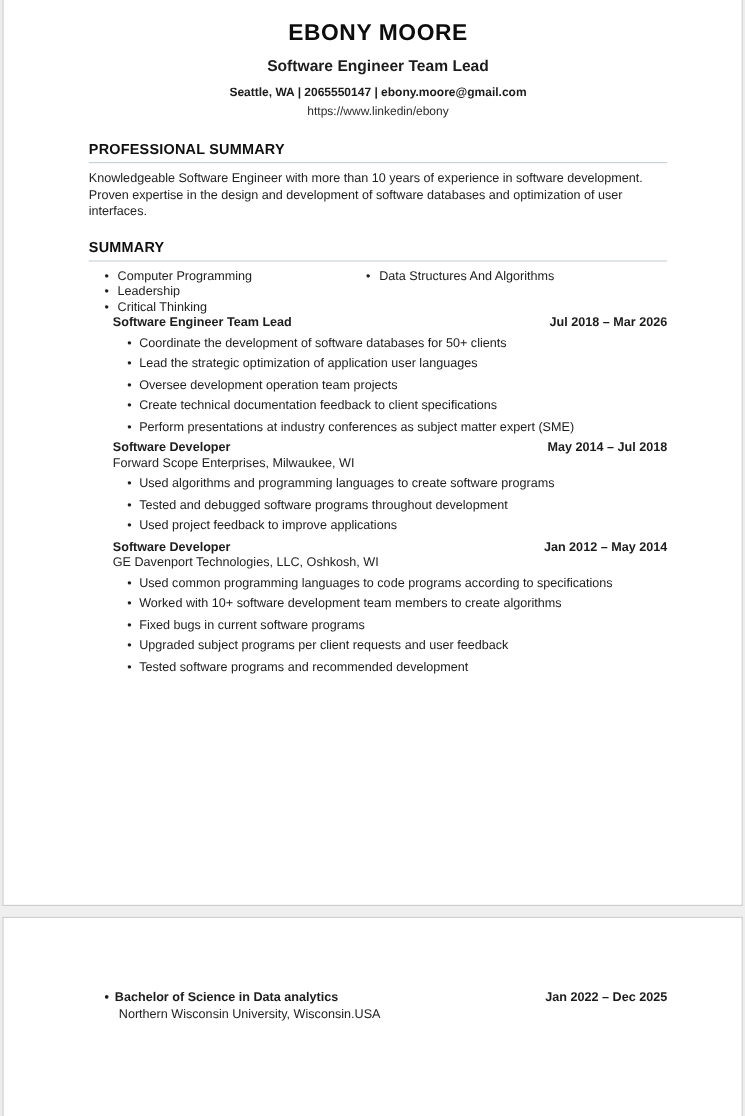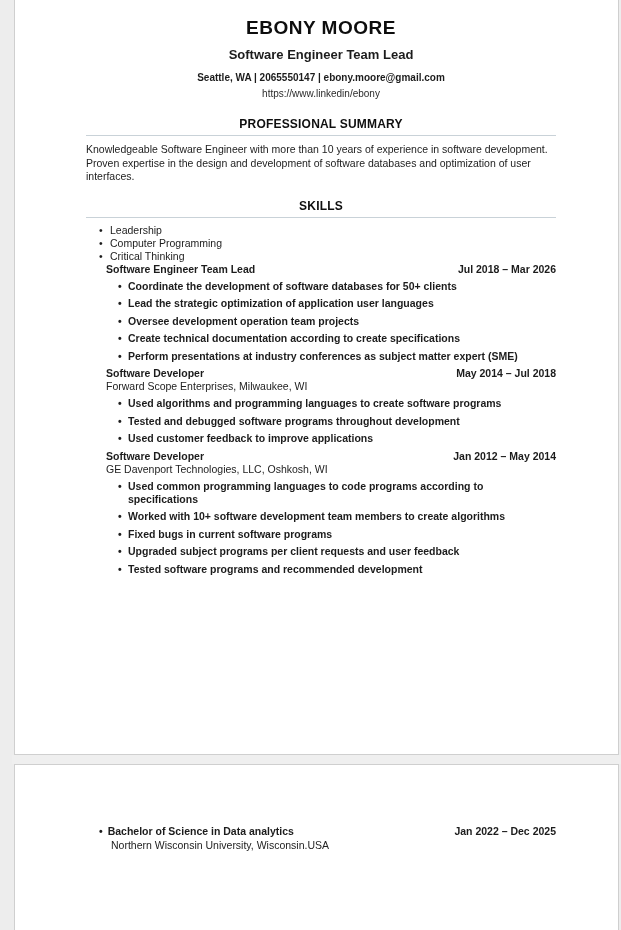--- a/index.html
+++ b/index.html
@@ -1,50 +1,50 @@
 <!DOCTYPE html>
 <html><head>
 <meta charset="utf-8">
 <style>
   * { margin:0; padding:0; box-sizing:border-box; }
   html,body { width:621px; height:930px; background:#f5f5f5; font-family:"Liberation Sans", sans-serif; color:#1c1c1c; }
-  .viewport { width:621px; height:930px; overflow:hidden; background:#ededed;padding-left:12px; }
+  .viewport { width:621px; height:930px; overflow:hidden; background:#ededed; }
 
   .page { background:#ffffff; border:1px solid #cfcfcf; margin:0 2px; overflow:hidden; }
   .page1 { height:755px; border-top:none; padding:16px 62px 0 71px; }
   .page-gap { height:9px; background:#efefef; }
   .page2 { height:166px; border-bottom:none; padding:60px 62px 0 71px; }
 
   .res-header { text-align:center; }
   .name { font-size:19px; font-weight:bold; letter-spacing:0.5px; line-height:24px; color:#0d0d0d; }
   .subtitle { font-size:13px; font-weight:bold; line-height:16px; margin-top:7px; }
   .contact { font-size:10px; font-weight:bold; line-height:12px; margin-top:9px; }
   .link { font-size:10px; line-height:12px; margin-top:4px; color:#2b2b2b; }
 
   h2.sec { font-size:12px; font-weight:bold; color:#0f0f0f; letter-spacing:0.2px;
-           border-bottom:1px solid #c9d2d8; padding-bottom:4px;text-align:center; }
+           border-bottom:1px solid #c9d2d8; padding-bottom:4px; }
   .sec-summary { margin-top:17px; margin-bottom:7px; }
   .sec-skills { margin-top:15px; margin-bottom:6px; }
   .sec-exp { margin-top:13px; margin-bottom:9px; }
   .sec-edu { margin-bottom:10px; }
 
   .summary { font-size:10.5px; line-height:13.5px; color:#222; }
 
   .skills { display:flex; padding-left:13px; }
   .skills ul { list-style:none; width:218px; }
   .skills li, .entry-bullets li, .edu-head { font-size:10.5px; line-height:13px; }
   .skills li { padding-left:11px; position:relative; }
   .skills li::before, .entry-bullets li::before { content:"\2022"; position:absolute; left:0; top:0; }
 
   .entry { margin-left:20px; margin-bottom:4px; }
   .entry-head { display:flex; justify-content:space-between; align-items:baseline; }
   .entry-title { font-size:10.5px; font-weight:bold; line-height:13px; }
   .entry-dates { font-size:10.5px; font-weight:bold; line-height:13px; }
   .entry-company { font-size:10.5px; line-height:13px; color:#222; }
-  .entry-bullets { list-style:none; margin:4px 0 2px 12px;font-weight:bold; }
+  .entry-bullets { list-style:none; margin:4px 0 2px 12px; }
   .entry-bullets li { position:relative; padding-left:10px; margin-bottom:4.5px; }
 
   .edu-entry { padding-left:13px; }
   .edu-head { display:flex; align-items:baseline; }
   .edu-blt { margin-right:5px; font-weight:bold; }
   .edu-degree { font-size:10.5px; font-weight:bold; }
   .edu-dates { font-size:10.5px; font-weight:bold; margin-left:auto; }
   .edu-school { font-size:10.5px; line-height:13px; margin-left:12px; margin-top:1px; color:#222; }
 </style>
 </head>
@@ -57,56 +57,57 @@
     <header class="res-header">
       <div class="name">EBONY MOORE</div>
       <div class="subtitle">Software Engineer Team Lead</div>
       <div class="contact">Seattle, WA | 2065550147 | ebony.moore@gmail.com</div>
       <div class="link">https://www.linkedin/ebony</div>
     </header>
 
     <h2 class="sec sec-summary">PROFESSIONAL SUMMARY</h2>
     <p class="summary">Knowledgeable Software Engineer with more than 10 years of experience in software development. Proven expertise in the design and development of software databases and optimization of user interfaces.</p>
 
-    <h2 class="sec sec-skills">SKILLS</h2>
+    <h2 class="sec sec-skills">SUMMARY</h2>
     <div class="skills">
       <ul>
+        <li><span>Computer Programming</span></li>
         <li><span>Leadership</span></li>
-        <li><span>Computer Programming</span></li>
         <li><span>Critical Thinking</span></li>
       </ul>
       <ul>
+        <li><span>Data Structures And Algorithms</span></li>
       </ul>
     </div>
 
 
     <section class="entry">
       <div class="entry-head">
         <span class="entry-title">Software Engineer Team Lead</span>
         <span class="entry-dates">Jul 2018 – Mar 2026</span>
       </div>
       <ul class="entry-bullets">
         <li><span>Coordinate the development of software databases for 50+ clients</span></li>
         <li><span>Lead the strategic optimization of application user languages</span></li>
         <li><span>Oversee development operation team projects</span></li>
-        <li><span>Create technical documentation according to create specifications</span></li>
+        <li><span>Create technical documentation feedback to client specifications</span></li>
         <li><span>Perform presentations at industry conferences as subject matter expert (SME)</span></li>
       </ul>
     </section>
 
     <section class="entry">
       <div class="entry-head">
         <span class="entry-title">Software Developer</span>
         <span class="entry-dates">May 2014 – Jul 2018</span>
       </div>
       <div class="entry-company">Forward Scope Enterprises, Milwaukee, WI</div>
       <ul class="entry-bullets">
         <li><span>Used algorithms and programming languages to create software programs</span></li>
         <li><span>Tested and debugged software programs throughout development</span></li>
-        <li><span>Used customer feedback to improve applications</span></li>
+        <li><span>Used project feedback to improve applications</span></li>
       </ul>
     </section>
 
     <section class="entry">
       <div class="entry-head">
         <span class="entry-title">Software Developer</span>
         <span class="entry-dates">Jan 2012 – May 2014</span>
       </div>
       <div class="entry-company">GE Davenport Technologies, LLC, Oshkosh, WI</div>
       <ul class="entry-bullets">

